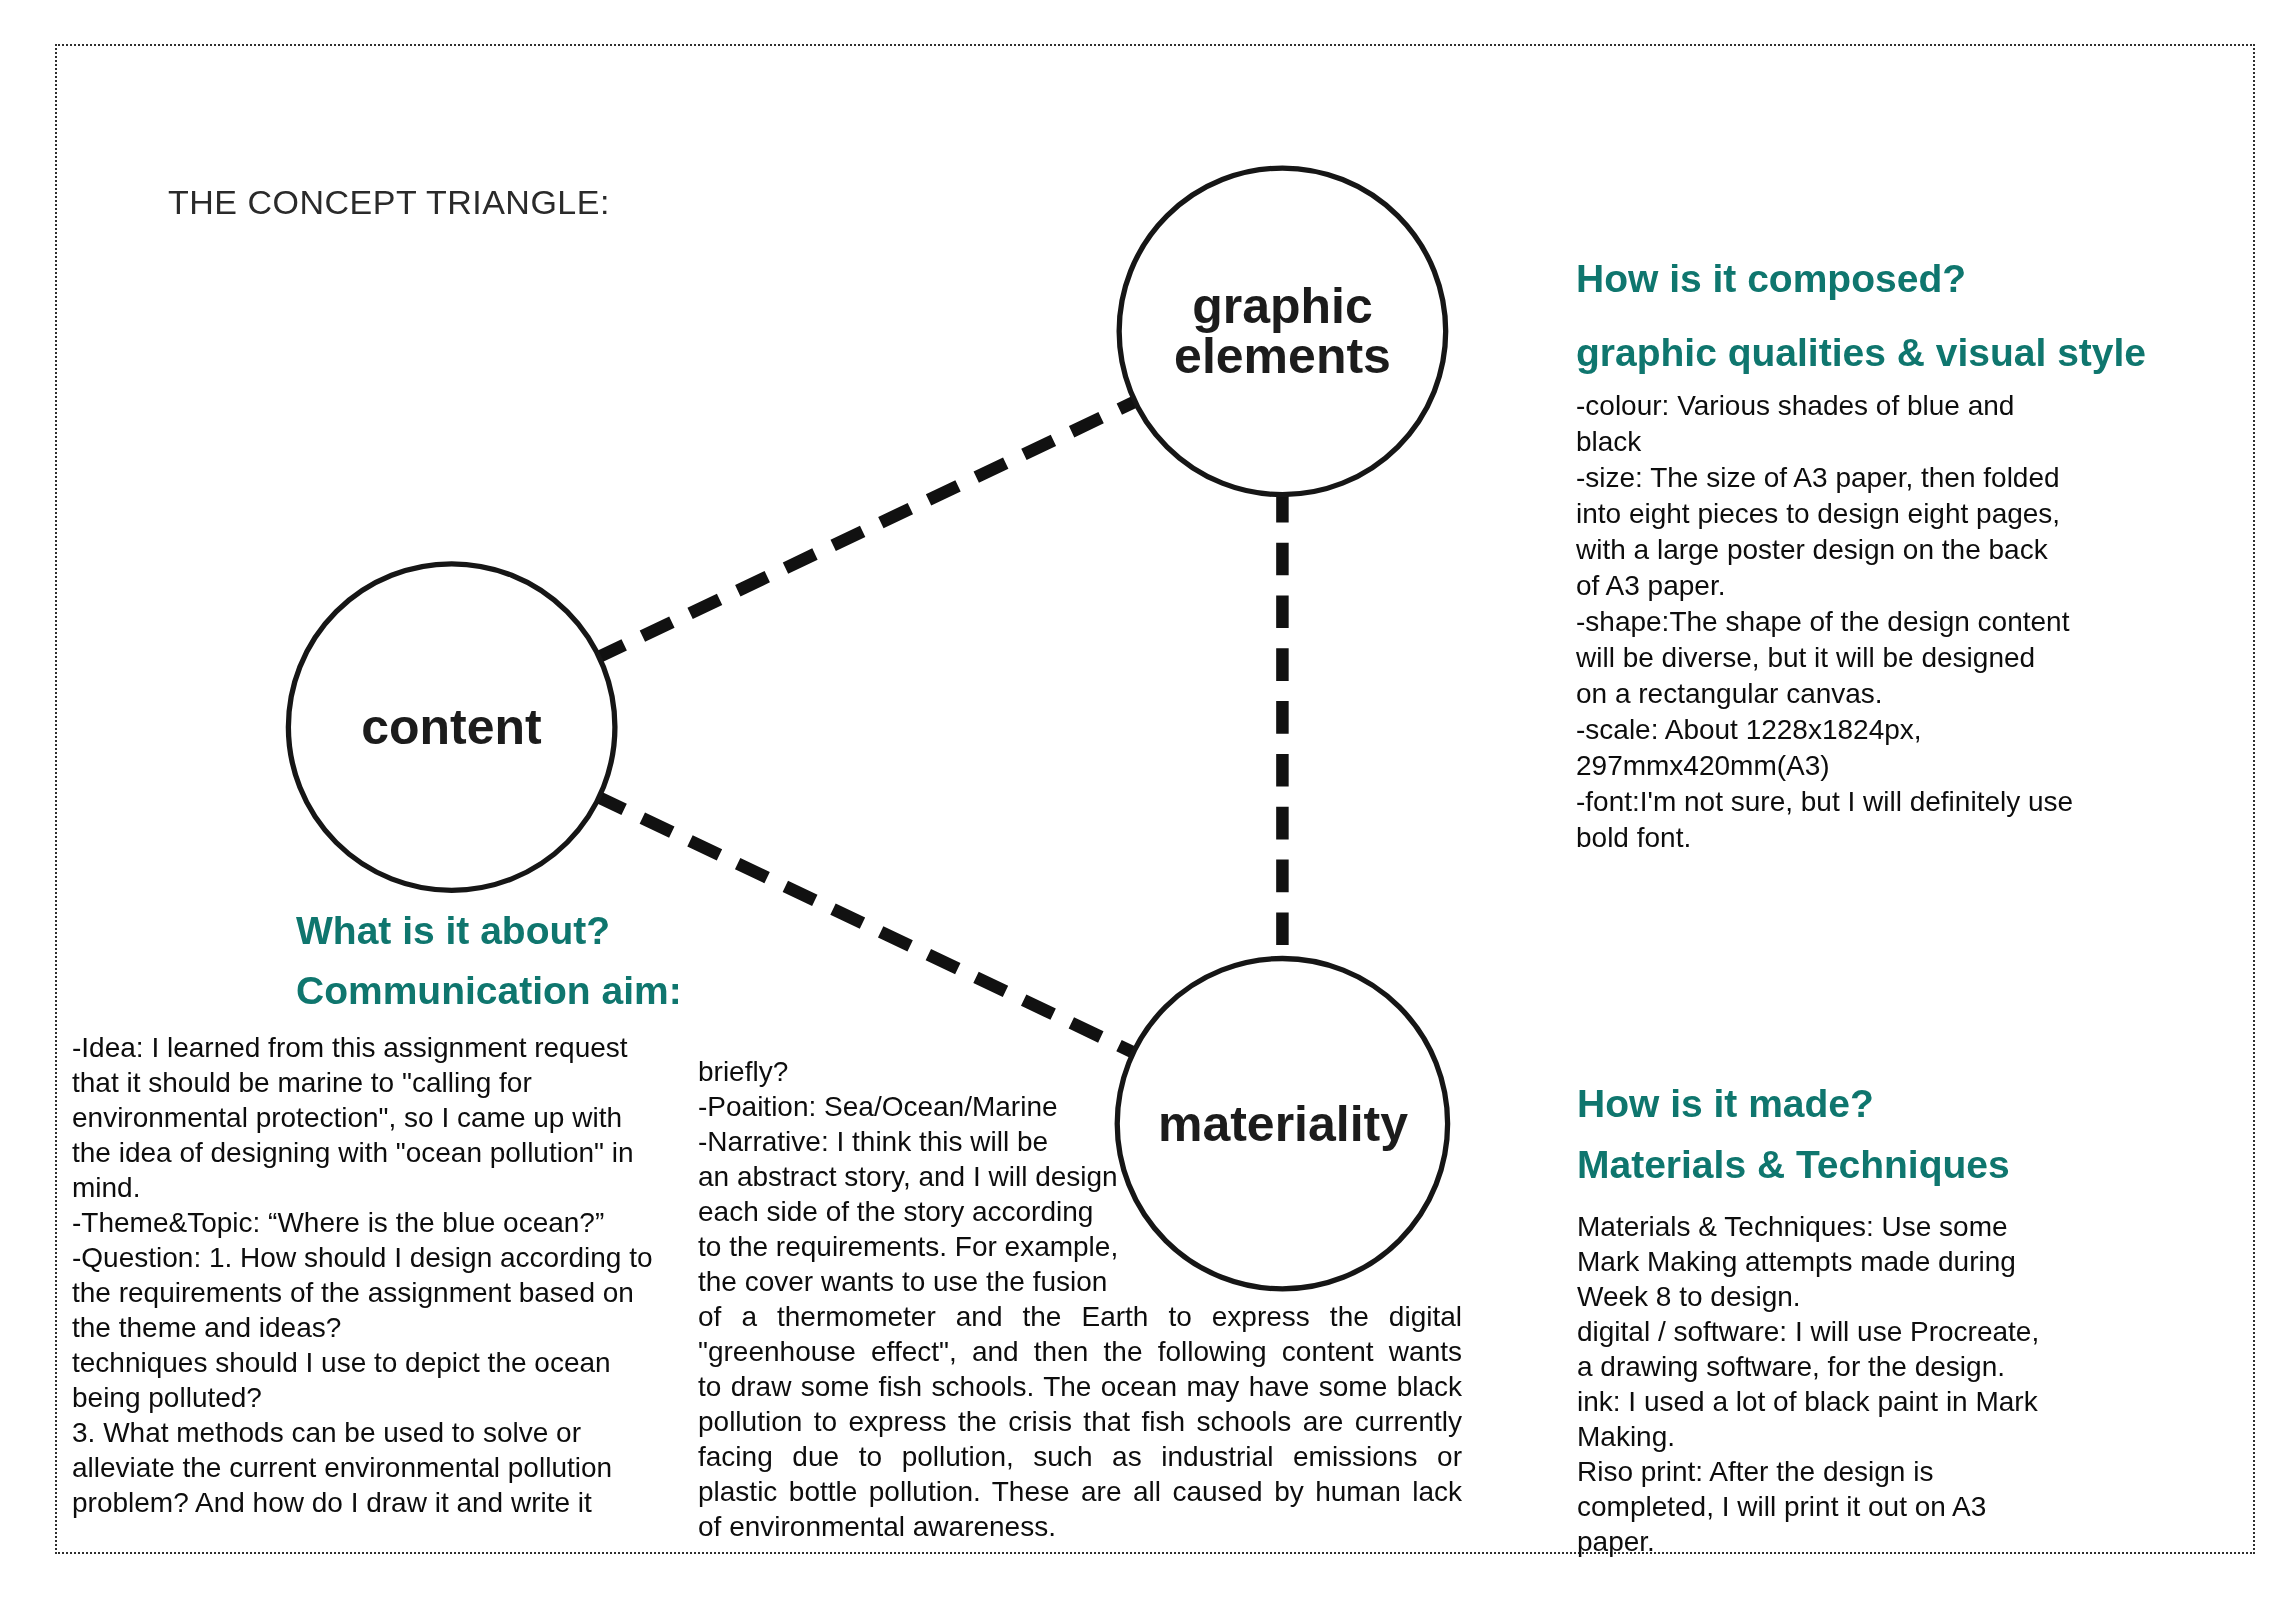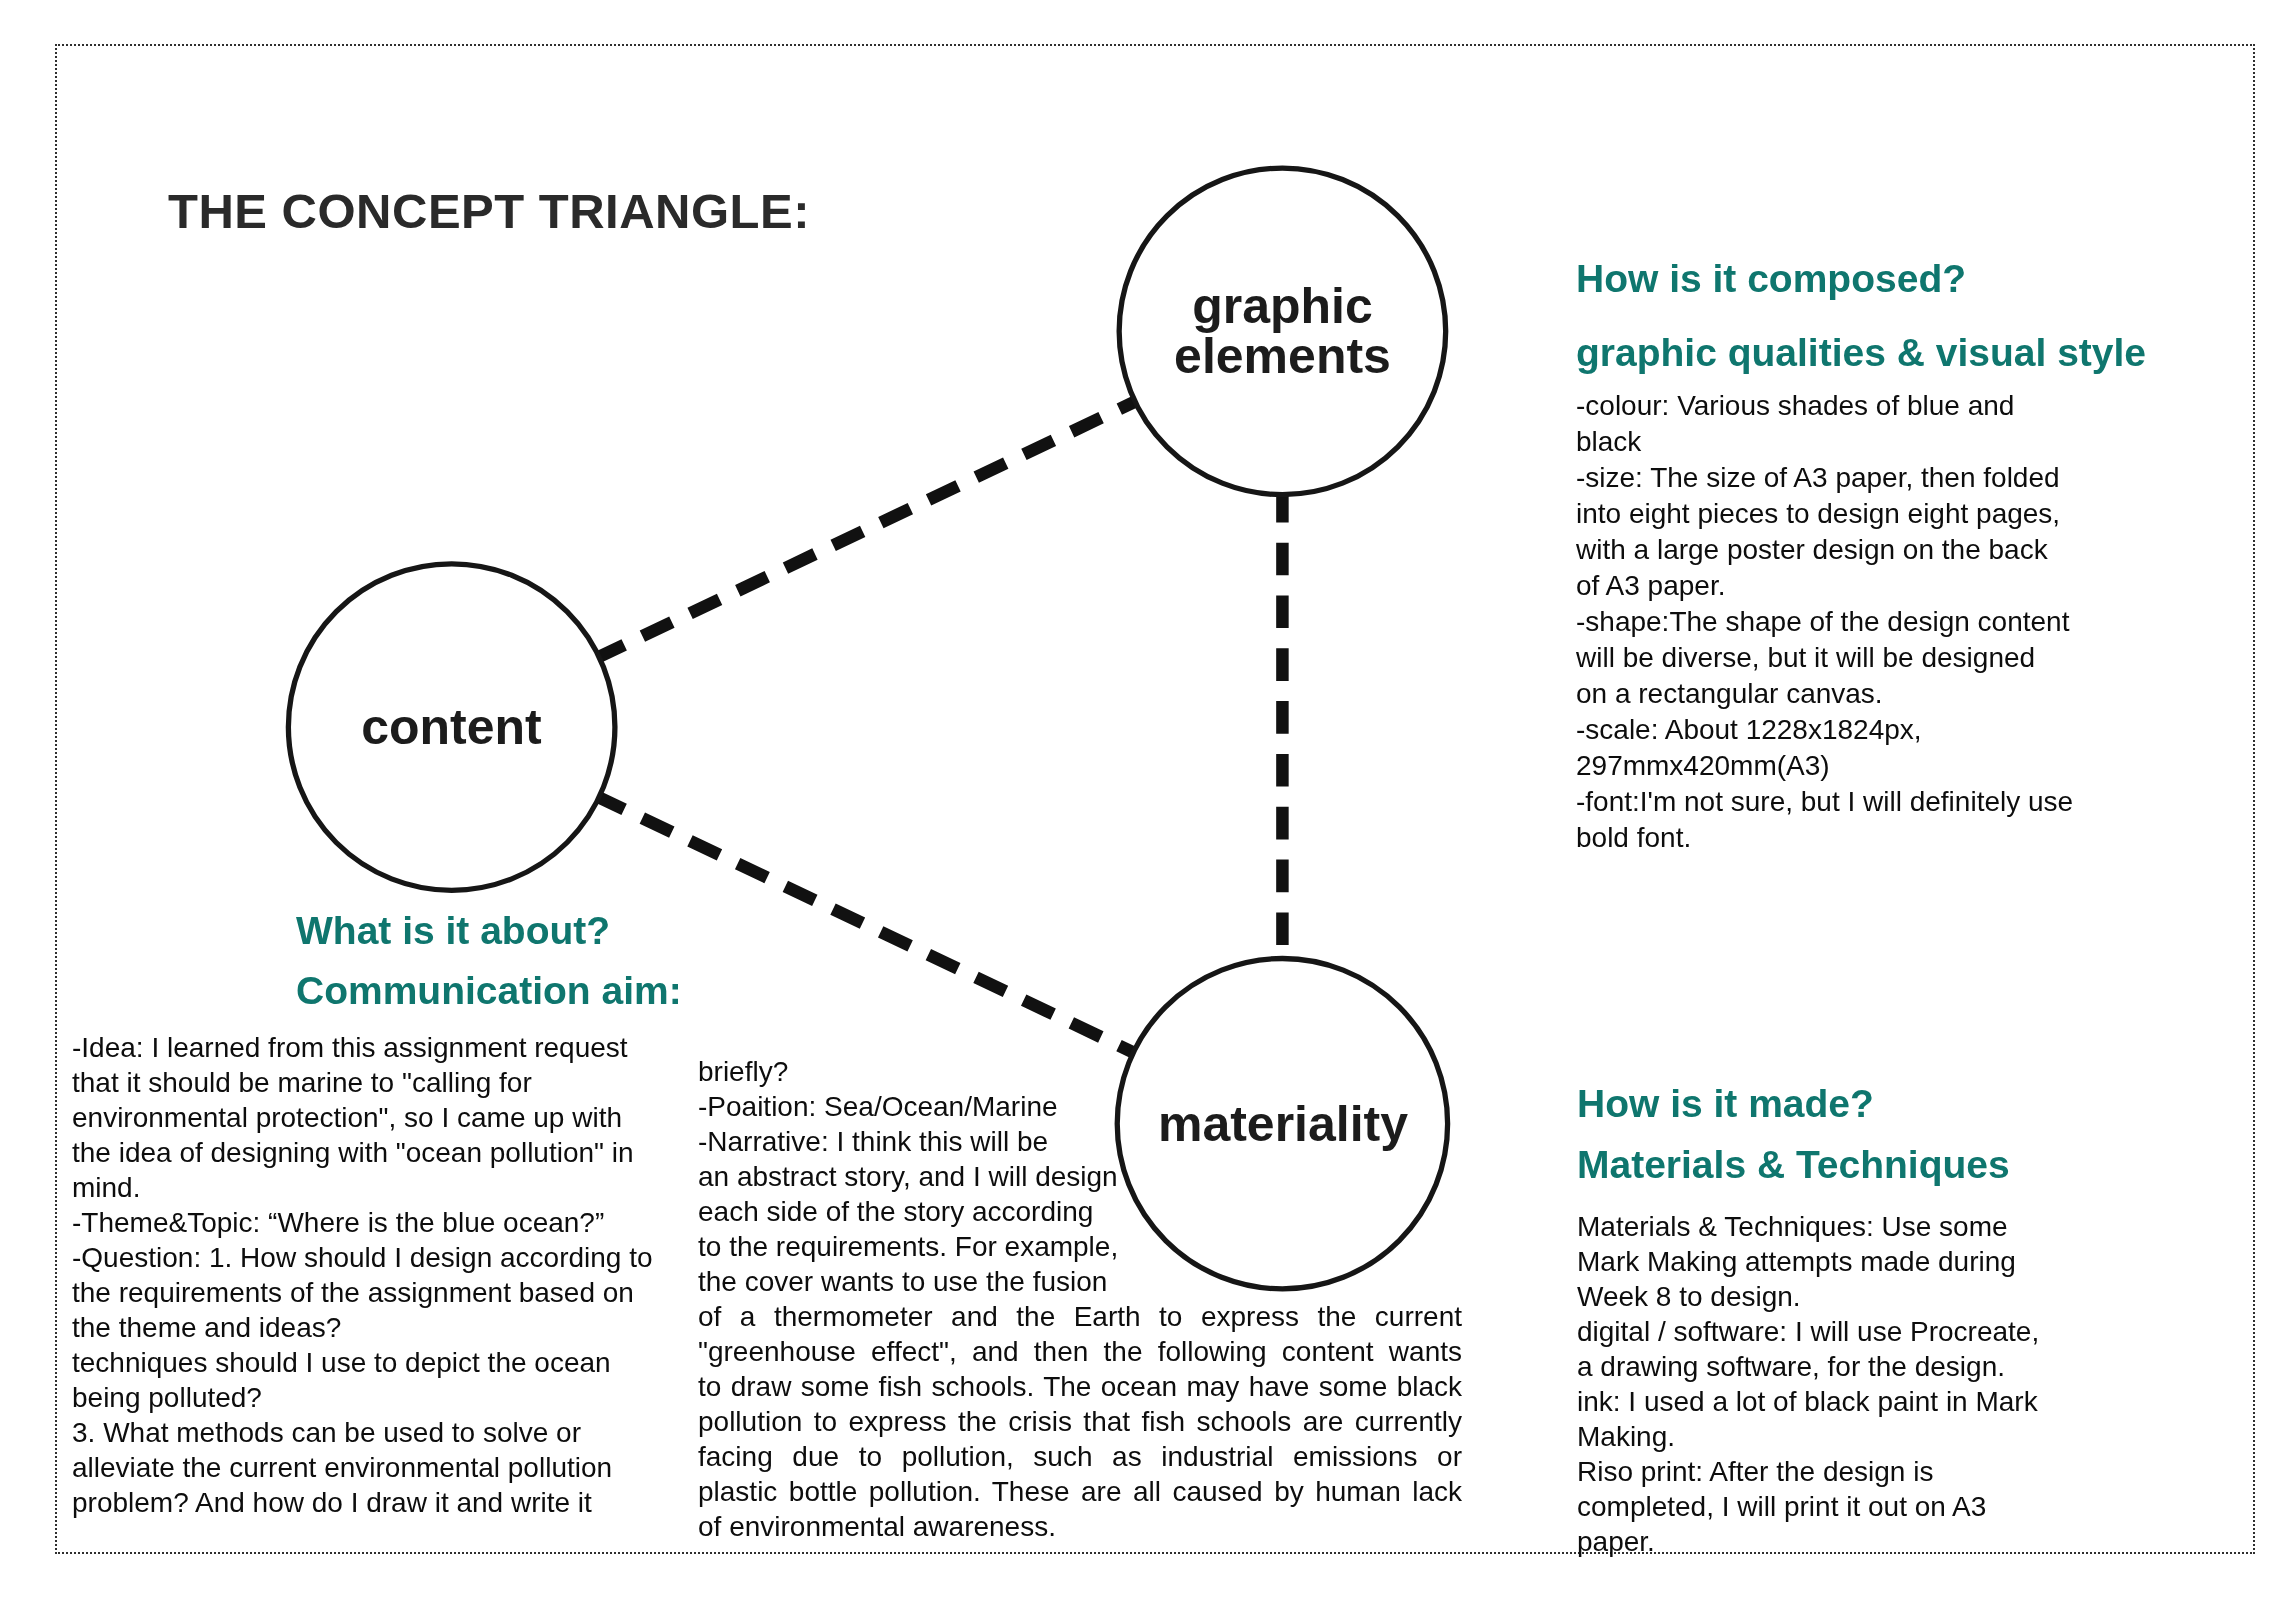--- a/index.html
+++ b/index.html
@@ -14,22 +14,22 @@
   }
   .abs { position: absolute; }
   #page-border {
     left: 55px; top: 44px;
     width: 2200px; height: 1510px;
     border: 2.9px dotted #2e2e2e;
     box-sizing: border-box;
   }
   #title {
     left: 168px; top: 183px;
-    font-size: 49px;
-    font-weight: 700;
+    font-size: 34px;
+    font-weight: 400;
     letter-spacing: 0.5px;
     color: #2a2a2a;
   }
   #diagram-svg { left: 0; top: 0; }
   .node-label {
     text-align: center;
     font-size: 50px;
     font-weight: 600;
     color: #1c1c1c;
     line-height: 50px;
@@ -117,21 +117,21 @@
   <div id="mid-narrow" class="abs body-block">
       <div class="line">briefly?</div>
       <div class="line">-Poaition: Sea/Ocean/Marine</div>
       <div class="line">-Narrative: I think this will be</div>
       <div class="line">an abstract story, and I will design</div>
       <div class="line">each side of the story according</div>
       <div class="line">to the requirements. For example,</div>
       <div class="line">the cover wants to use the fusion</div>
     </div>
   <div id="mid-wide" class="abs body-block">
-      <div class="line">of a thermometer and the Earth to express the current</div>
+      <div class="line">of a thermometer and the Earth to express the digital</div>
       <div class="line">"greenhouse effect", and then the following content wants</div>
       <div class="line">to draw some fish schools. The ocean may have some black</div>
       <div class="line">pollution to express the crisis that fish schools are currently</div>
       <div class="line">facing due to pollution, such as industrial emissions or</div>
       <div class="line">plastic bottle pollution. These are all caused by human lack</div>
       <div class="line">of environmental awareness.</div>
     </div>
 
   <div id="composed-heading-1" class="abs section-heading">How is it composed?</div>
   <div id="composed-heading-2" class="abs section-heading">graphic qualities &amp; visual style</div>

